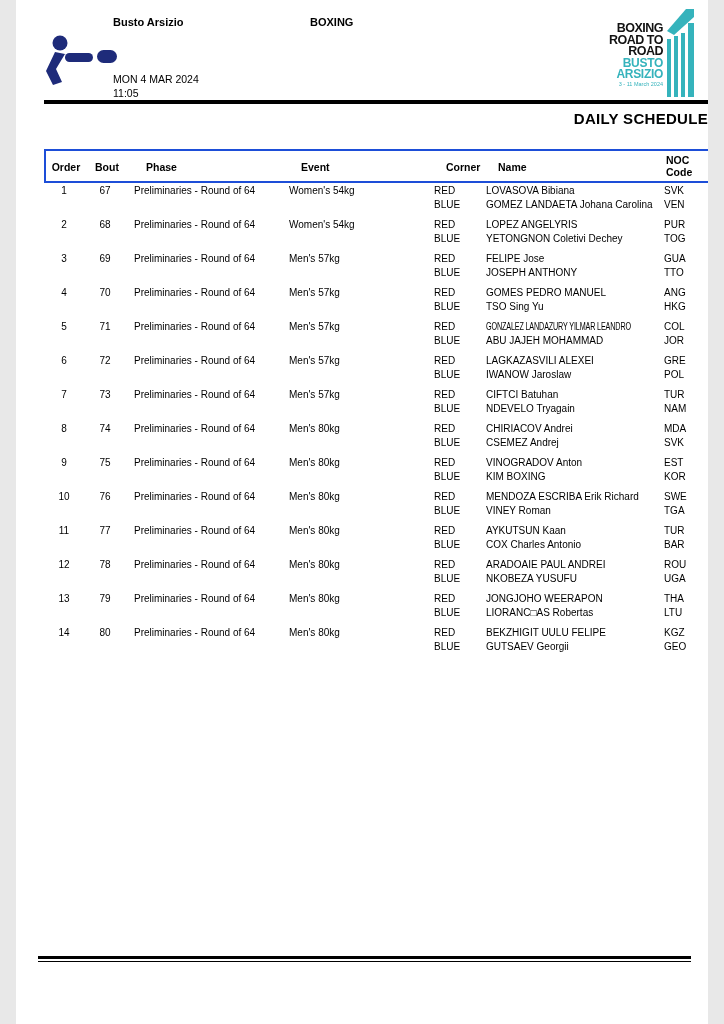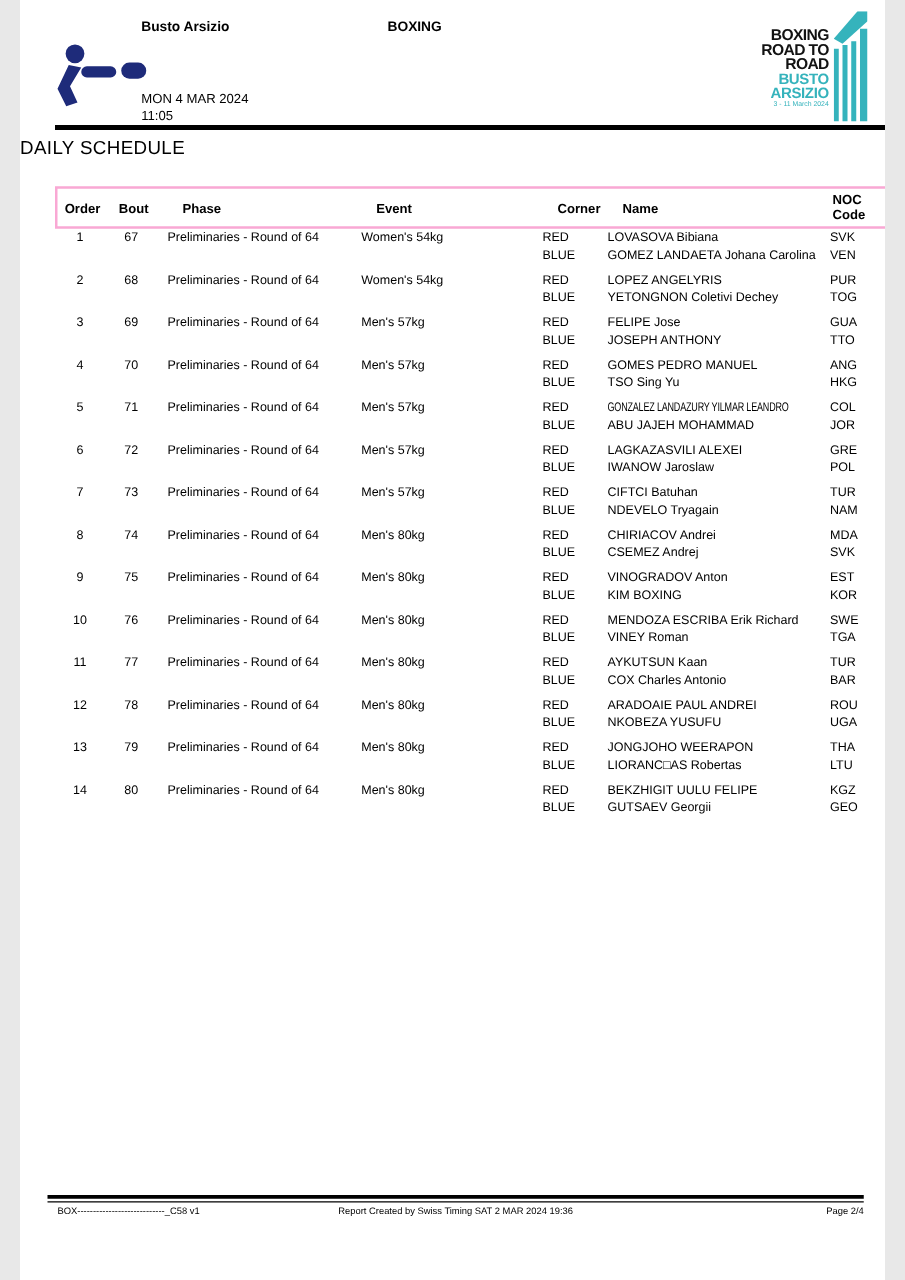--- a/index.html
+++ b/index.html
@@ -13,27 +13,27 @@
   .pictogram{position:absolute;left:16px;top:33px;width:92px;height:56px;}
   .hdr-datetime{position:absolute;left:97px;top:72px;font-size:10.5px;line-height:14px;}
   .brand{position:absolute;right:14px;top:9px;width:112px;height:92px;display:flex;justify-content:flex-end;}
   .brand-text{text-align:right;margin-right:4px;padding-top:14px;}
   .brand-line-black{font-size:12.5px;font-weight:bold;line-height:11.5px;letter-spacing:-0.5px;color:#121212;}
   .brand-line-teal{font-size:12px;font-weight:bold;line-height:11px;letter-spacing:-0.3px;color:#35b3bc;}
   .brand-date{font-size:5.5px;color:#35b3bc;margin-top:1px;letter-spacing:0;}
   .brand-stripes{width:27px;height:90px;flex:0 0 auto;}
   .top-rule{position:absolute;left:28px;width:669px;top:100px;height:4px;background:#000;}
   
-  .title{position:absolute;left:0;top:110px;width:100%;text-align:left;font-size:15px;font-weight:normal;letter-spacing:0.3px;}
+  .title{position:absolute;left:0;top:110px;width:100%;text-align:right;font-size:15px;font-weight:bold;letter-spacing:0.3px;}
   .subtitle{position:absolute;left:0;top:132px;width:100%;text-align:center;font-size:11.5px;font-weight:bold;}
   
   .grid-cols{display:grid;grid-template-columns:40px 42px 155px 145px 52px 180px 55px;}
   .thead{
     position:absolute;left:28px;top:149px;width:669px;box-sizing:border-box;
-    border:2px solid #f9a8d4;padding:4px 0 3px 0;font-size:10.5px;font-weight:bold;align-items:center;
+    border:2px solid #1d4ed8;padding:4px 0 3px 0;font-size:10.5px;font-weight:bold;align-items:center;
   }
   .th{white-space:nowrap;}
   .th.center{text-align:center;}
   .th.pad{padding-left:8px;margin-left:10px;}
   .th.pad-noc{padding-left:6px;line-height:11.5px;}
   .tbody{position:absolute;left:28px;top:184px;width:669px;font-size:10px;}
   .bout-row{margin-bottom:6px;line-height:14px;}
   .cell{white-space:nowrap;overflow:visible;}
   .cell.center{text-align:center;}
   .cell.pad{padding-left:8px;}
@@ -341,19 +341,14 @@
       <div class="cell pad"></div>
       <div class="cell pad"></div>
       <div class="cell pad">BLUE</div>
       <div class="cell pad">GUTSAEV Georgii</div>
       <div class="cell pad-noc">GEO</div>
     </div>
   </div>
 
   <div class="foot-rule-thick"></div>
   <div class="foot-rule-thin"></div>
-  <div class="foot-text">
-    <span class="foot-left">BOX----------------------------_C58 v1</span>
-    <span class="foot-center">Report Created by Swiss Timing  SAT 2 MAR 2024 19:36</span>
-    <span class="foot-right">Page 2/4</span>
-  </div>
 
 </div>
 
 </body></html>

